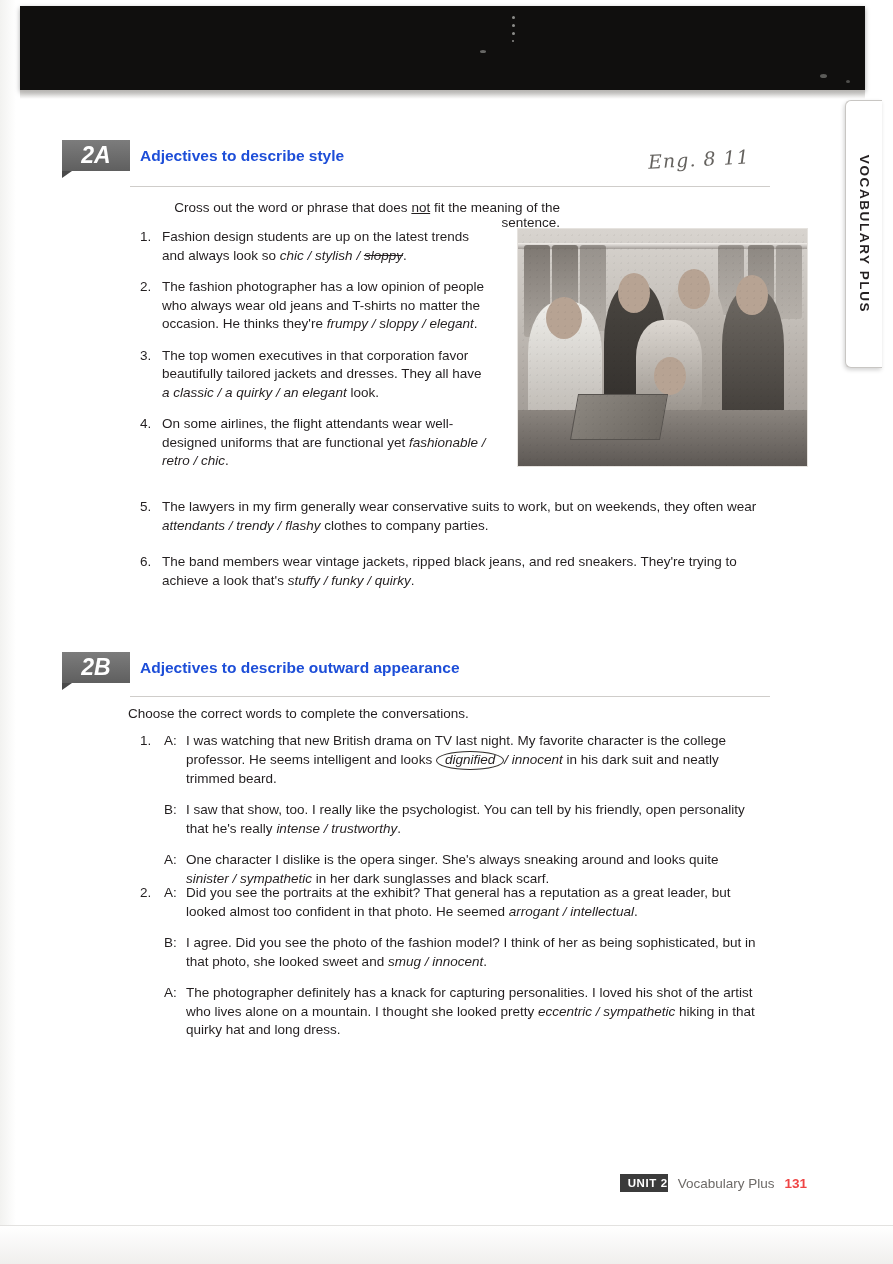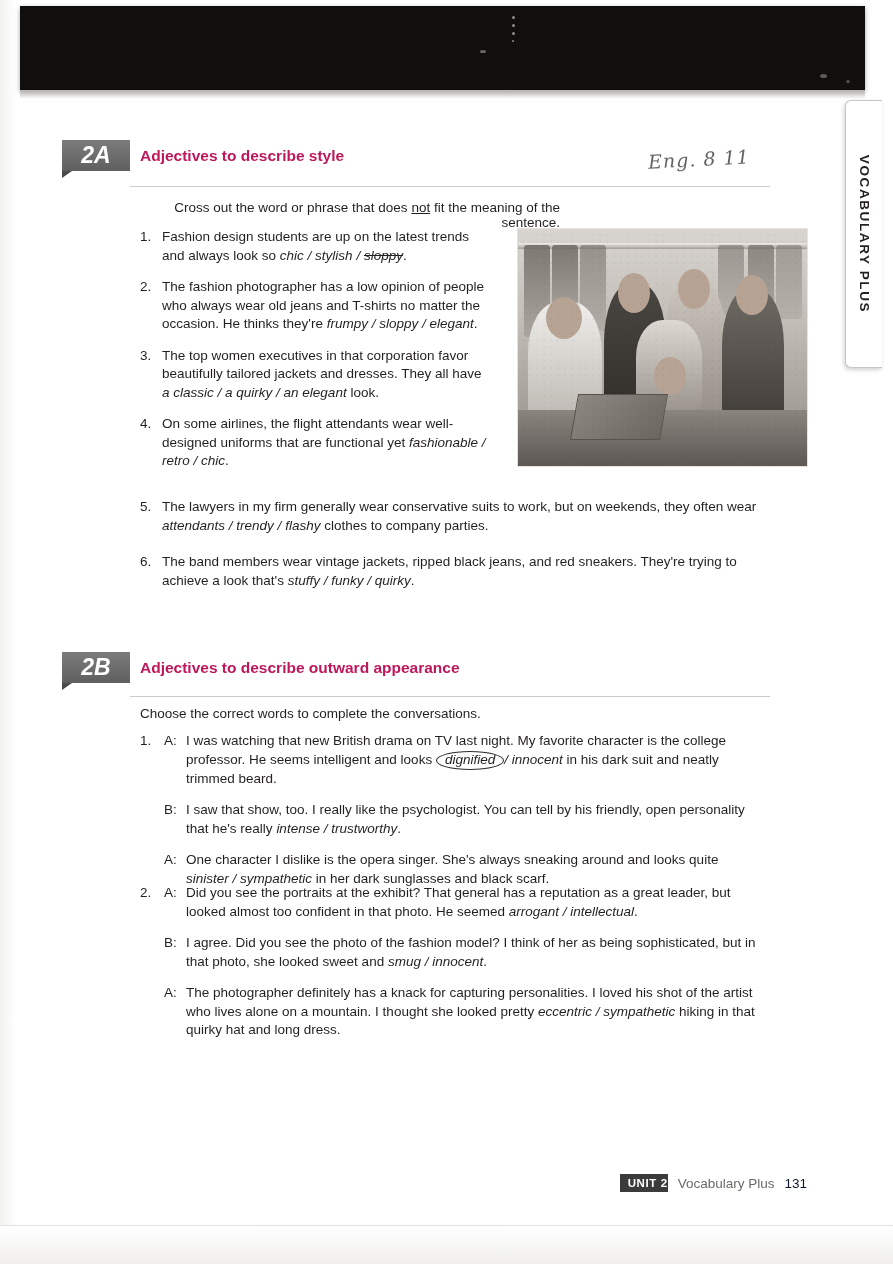--- a/index.html
+++ b/index.html
@@ -103,21 +103,21 @@
     content: "";
     position: absolute;
     left: 0; top: 31px;
     border-left: 10px solid #4a4a4a;
     border-bottom: 7px solid transparent;
   }
   .sec-title {
     display: inline-block;
     font-size: 15.5px;
     font-weight: bold;
-    color: #be185d;
+    color: #1d4ed8;
     padding-left: 10px;
     vertical-align: top;
     line-height: 31px;
   }
   .sec-rule {
     position: absolute;
     left: 130px;
     height: 1px;
     background: #cfcdca;
   }
@@ -270,21 +270,21 @@
   }
   .unit-badge {
     background: #3b3b3b;
     color: #ffffff;
     font-size: 11.5px;
     font-weight: bold;
     letter-spacing: .6px;
     padding: 3px 0 3px 8px;
   }
   .footer-label { color: #6d6a67; }
-  .footer-page { font-weight: normal; color: #0f172a; }
+  .footer-page { font-weight: bold; color: #ef4444; }
 </style>
 </head>
 <body>
 
 <div class="page">
 
   <div class="scan-edge-left"></div>
   <div class="scan-edge-bottom"></div>
 
   <div class="top-band">
@@ -371,21 +371,21 @@
       <span class="num">6.</span>
       <span>The band members wear vintage jackets, ripped black jeans, and red sneakers. They're trying to achieve a look that's </span><span class="it">stuffy</span><span class="it"> / </span><span class="it">funky</span><span class="it"> / </span><span class="it">quirky</span><span>.</span>
     </li>
   </ol>
 
   <div class="sec" style="top:652px;">
     <span class="sec-badge">2B</span><span class="sec-title">Adjectives to describe outward appearance</span>
   </div>
   <div class="sec-rule" style="top:696px; width:640px;"></div>
 
-  <div class="instr" style="left:140px; top:706px;">Choose the correct words to complete the conversations.</div>
+  <div class="instr" style="left:128px; top:706px;">Choose the correct words to complete the conversations.</div>
 
   <ul class="conv conv-group" style="left:140px; top:732px; width:620px;">
     <li>
       <span class="qnum">1.</span>
       <span class="spk">A:</span>
       <span>I was watching that new British drama on TV last night. My favorite character is the college professor. He seems intelligent and looks </span><span class="circled">dignified</span><span class="it">/ innocent</span><span> in his dark suit and neatly trimmed beard.</span>
     </li>
     <li>
       <span class="spk">B:</span>
       <span>I saw that show, too. I really like the psychologist. You can tell by his friendly, open personality that he's really </span><span class="it">intense / trustworthy</span><span>.</span>

